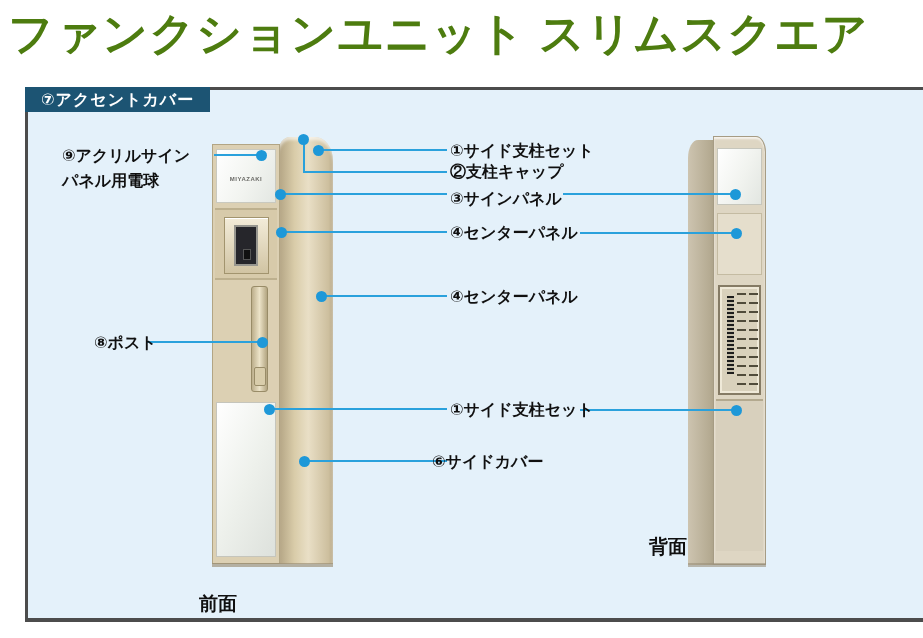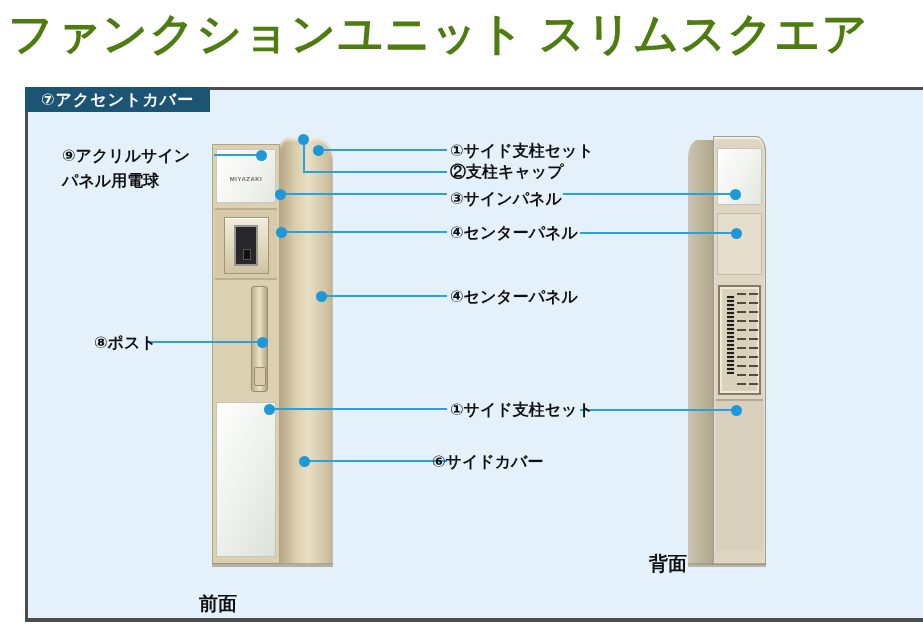--- a/index.html
+++ b/index.html
@@ -232,15 +232,15 @@
   <div class="callout-label" style="left:450px; top:141px;">①サイド支柱セット</div>
   <div class="callout-label" style="left:450px; top:163px;font-family:Liberation Mono, monospace;">②支柱キャップ</div>
   <div class="callout-label" style="left:450px; top:189px;">③サインパネル</div>
   <div class="callout-label" style="left:450px; top:223px;">④センターパネル</div>
   <div class="callout-label" style="left:450px; top:287px;">④センターパネル</div>
   <div class="callout-label" style="left:86px; top:333px;margin-left:8px;">⑧ポスト</div>
   <div class="callout-label" style="left:450px; top:400px;">①サイド支柱セット</div>
   <div class="callout-label" style="left:432px; top:452px;">⑥サイドカバー</div>
 
   <div class="view-caption" style="left:199px; top:551px;margin-top:40px;">前面</div>
-  <div class="view-caption" style="left:649px; top:551px;">背面</div>
+  <div class="view-caption" style="left:649px; top:534px;">背面</div>
 
 </div>
 
 </body></html>

